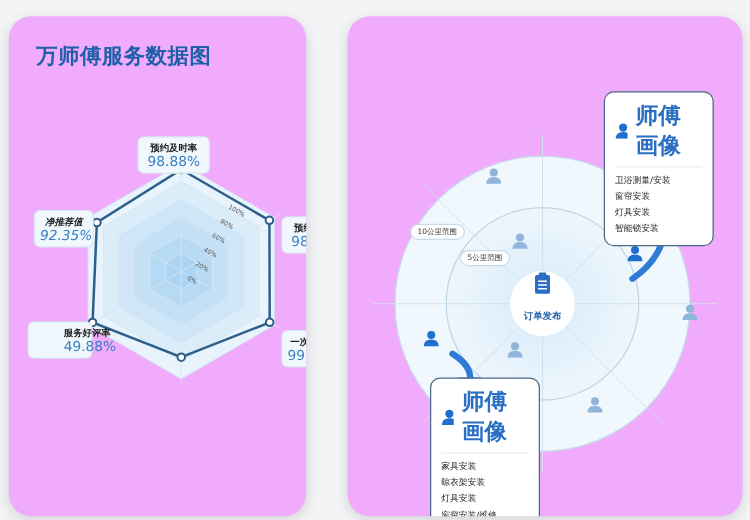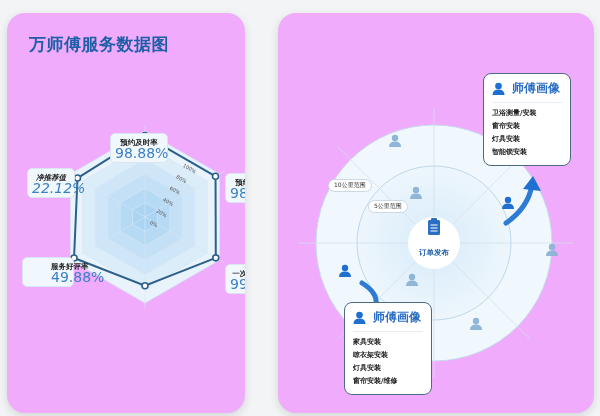--- a/index.html
+++ b/index.html
@@ -5,25 +5,25 @@
   * { box-sizing: border-box; margin: 0; padding: 0; }
   html, body { width: 600px; height: 416px; overflow: hidden; background: #f3f4f6; font-family: "DejaVu Sans", sans-serif; }
   .card { position: absolute; background: #f0abfc; border-radius: 18px; box-shadow: 0 3px 10px rgba(0,0,0,0.13); overflow: hidden; }
   #card-left { left: 7px; top: 13px; width: 238px; height: 400px; }
   #card-right { left: 278px; top: 13px; width: 316px; height: 400px; }
   .card-title { position: absolute; left: 22px; top: 20px; font-size: 17px; font-weight: bold; color: #1f5fa8; letter-spacing: 0.5px; }
   #card-right .card-title { left: 40px; top: 22px; }
   svg { position: absolute; left: 0; top: 0; }
   .lbl { position: absolute; background: #f1f8fd; border: 1px solid #d8e6f0; border-radius: 5px; text-align: center; padding: 3px 4px; }
   .lbl .n { font-size: 7.5px; color: #222; font-weight: bold; line-height: 11px; white-space: nowrap; }
-  .lbl .v { font-size: 14px; color: #3b7fc4; line-height: 11px; }
+  .lbl .v { font-size: 11px; color: #3b7fc4; line-height: 11px; }
   .profile { position: absolute; background: #fff; border: 1.5px solid #4a6a86; border-radius: 8px; padding: 6px 8px; }
   .profile .ph { display: flex; align-items: center; gap: 7px; padding-bottom: 5px; border-bottom: 1px solid #e6edf3; margin-bottom: 4px; }
-  .profile .pt { font-size: 12px; font-weight: bold; color: #2b6fc4; }
-  .profile .it { font-size: 7px; color: #222; font-weight: bold; line-height: 13px; }
+  .profile .pt { font-size: 18px; font-weight: bold; color: #2b6fc4; }
+  .profile .it { font-size: 7px; color: #222; font-weight: normal; line-height: 13px; }
   .pill { position: absolute; background: #fff; border: 1px solid #c9d9e6; border-radius: 8px; font-size: 6px; color: #333; padding: 1px 5px; white-space: nowrap; }
   .center-label { position: absolute; font-size: 7.5px; color: #1f5fa8; font-weight: bold; text-align: center; width: 60px; }
 </style>
 </head>
 <body>
 
 <div class="card" id="card-left">
   <div class="card-title">万师傅服务数据图</div>
   <svg width="238" height="400">
     <defs>
@@ -60,39 +60,39 @@
       </g>
     <g id="ticks">
         <text x="142.4" y="210.4" font-size="5" fill="#555" transform="rotate(30 142.4 210.4)">0%</text>
         <text x="149" y="199" font-size="5" fill="#555" transform="rotate(30 149 199)">20%</text>
         <text x="155.6" y="187.6" font-size="5" fill="#555" transform="rotate(30 155.6 187.6)">40%</text>
         <text x="162.2" y="176.2" font-size="5" fill="#555" transform="rotate(30 162.2 176.2)">60%</text>
         <text x="168.8" y="164.8" font-size="5" fill="#555" transform="rotate(30 168.8 164.8)">80%</text>
         <text x="175.4" y="153.4" font-size="5" fill="#555" transform="rotate(30 175.4 153.4)">100%</text>
       </g>
   </svg>
-  <div class="lbl" style="left:103px;top:96px;width:58px;margin-top:24px;">
+  <div class="lbl" style="left:103px;top:96px;width:58px;">
     <div class="n">预约及时率</div>
       <div class="v">98.88%</div>
   </div>
   <div class="lbl" style="left:218px;top:160px;width:58px;">
     <div class="n">预约达成率</div>
       <div class="v">98.95%</div>
   </div>
   <div class="lbl" style="left:218px;top:251px;width:52px;">
     <div class="n">一次上门率</div>
       <div class="v">99.50%</div>
   </div>
   <div class="lbl" style="left:15px;top:244px;width:52px;padding-left:28px;">
     <div class="n">服务好评率</div>
       <div class="v">49.88%</div>
   </div>
   <div class="lbl" style="left:20px;top:155px;width:48px;font-style:italic;">
     <div class="n">净推荐值</div>
-      <div class="v">22.12%</div>
+      <div class="v">92.35%</div>
   </div>
 </div>
 
 <div class="card" id="card-right">
   <svg width="316" height="400">
     <defs>
       <radialGradient id="rg2" cx="50%" cy="50%" r="50%">
         <stop offset="0%" stop-color="#d6ebfa"></stop>
         <stop offset="100%" stop-color="#eef6fc"></stop>
       </radialGradient>

